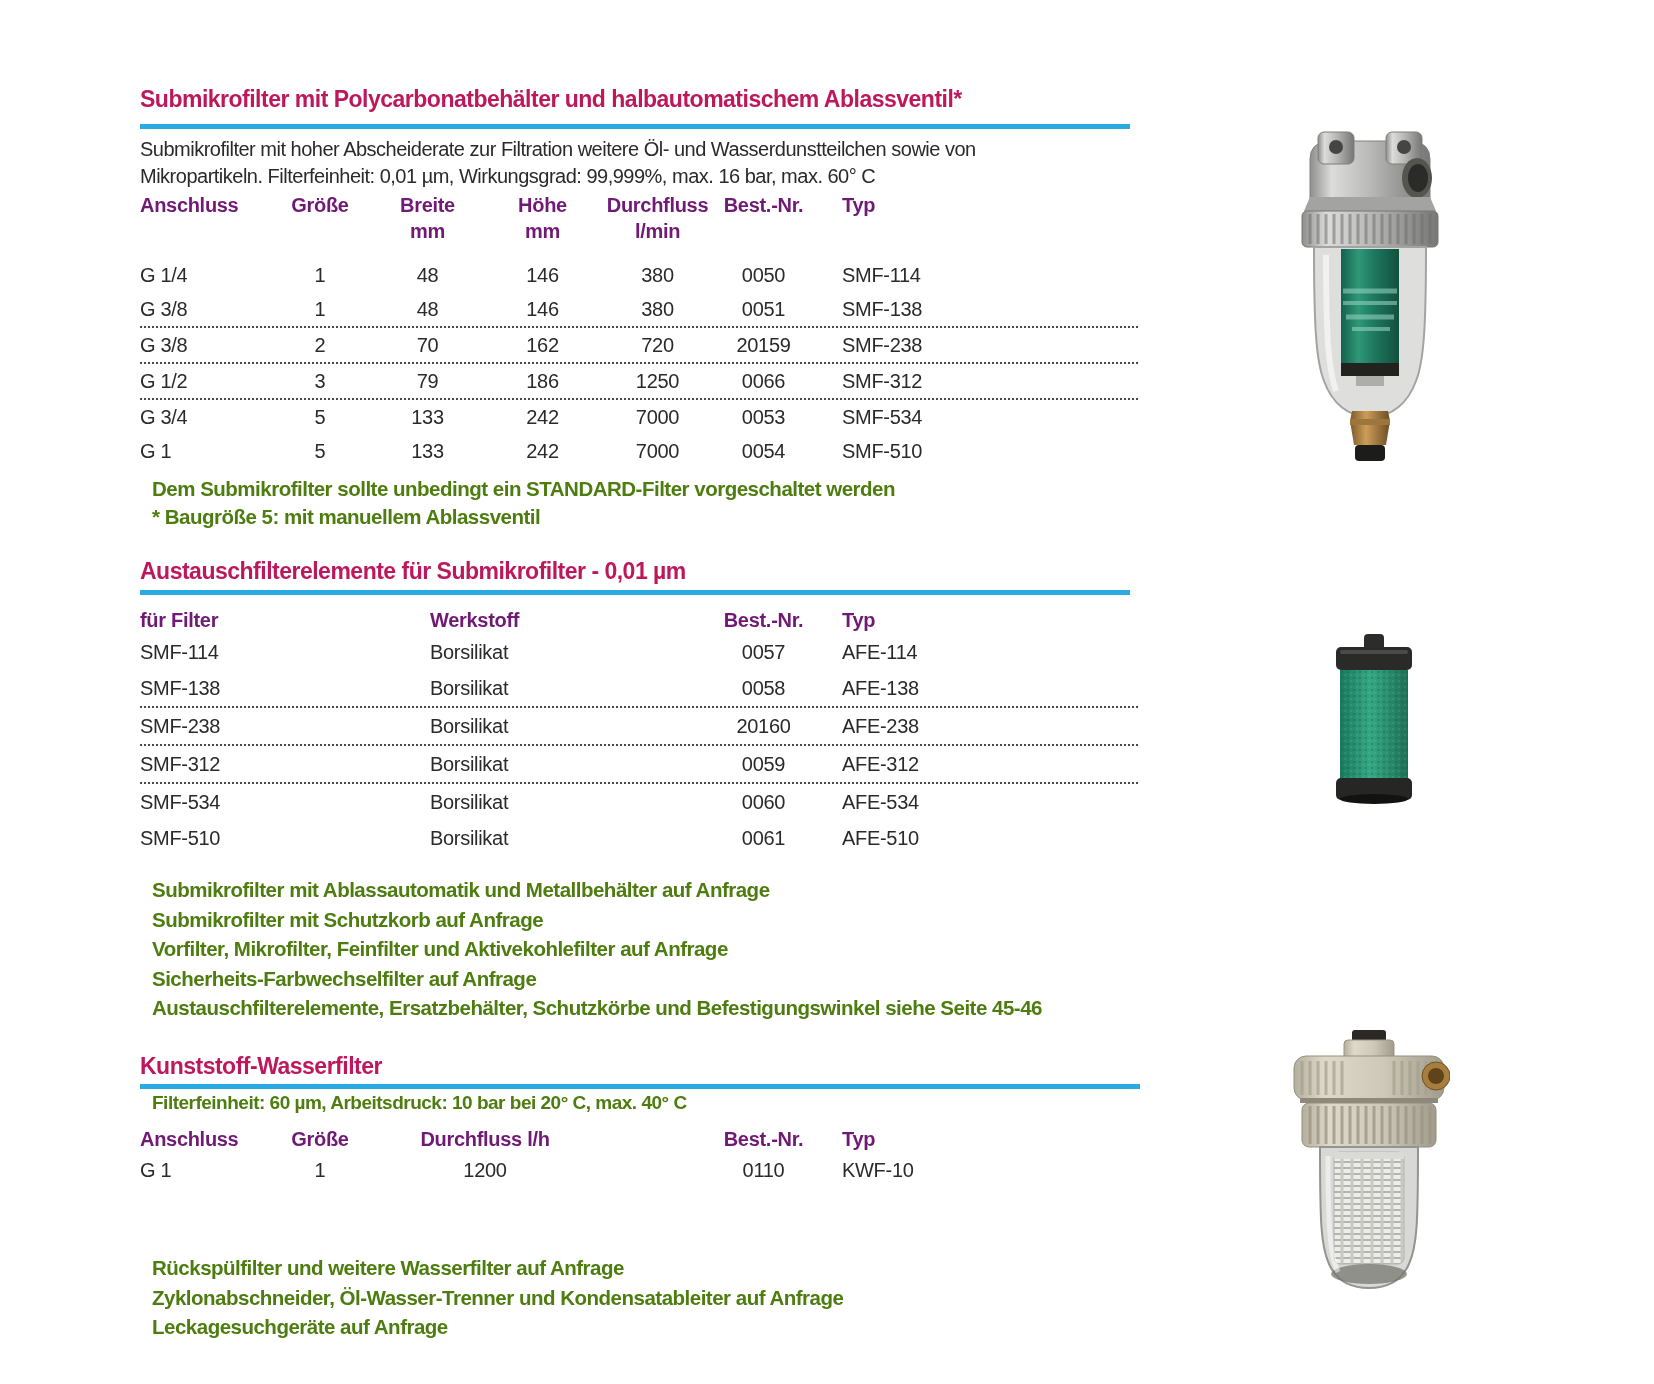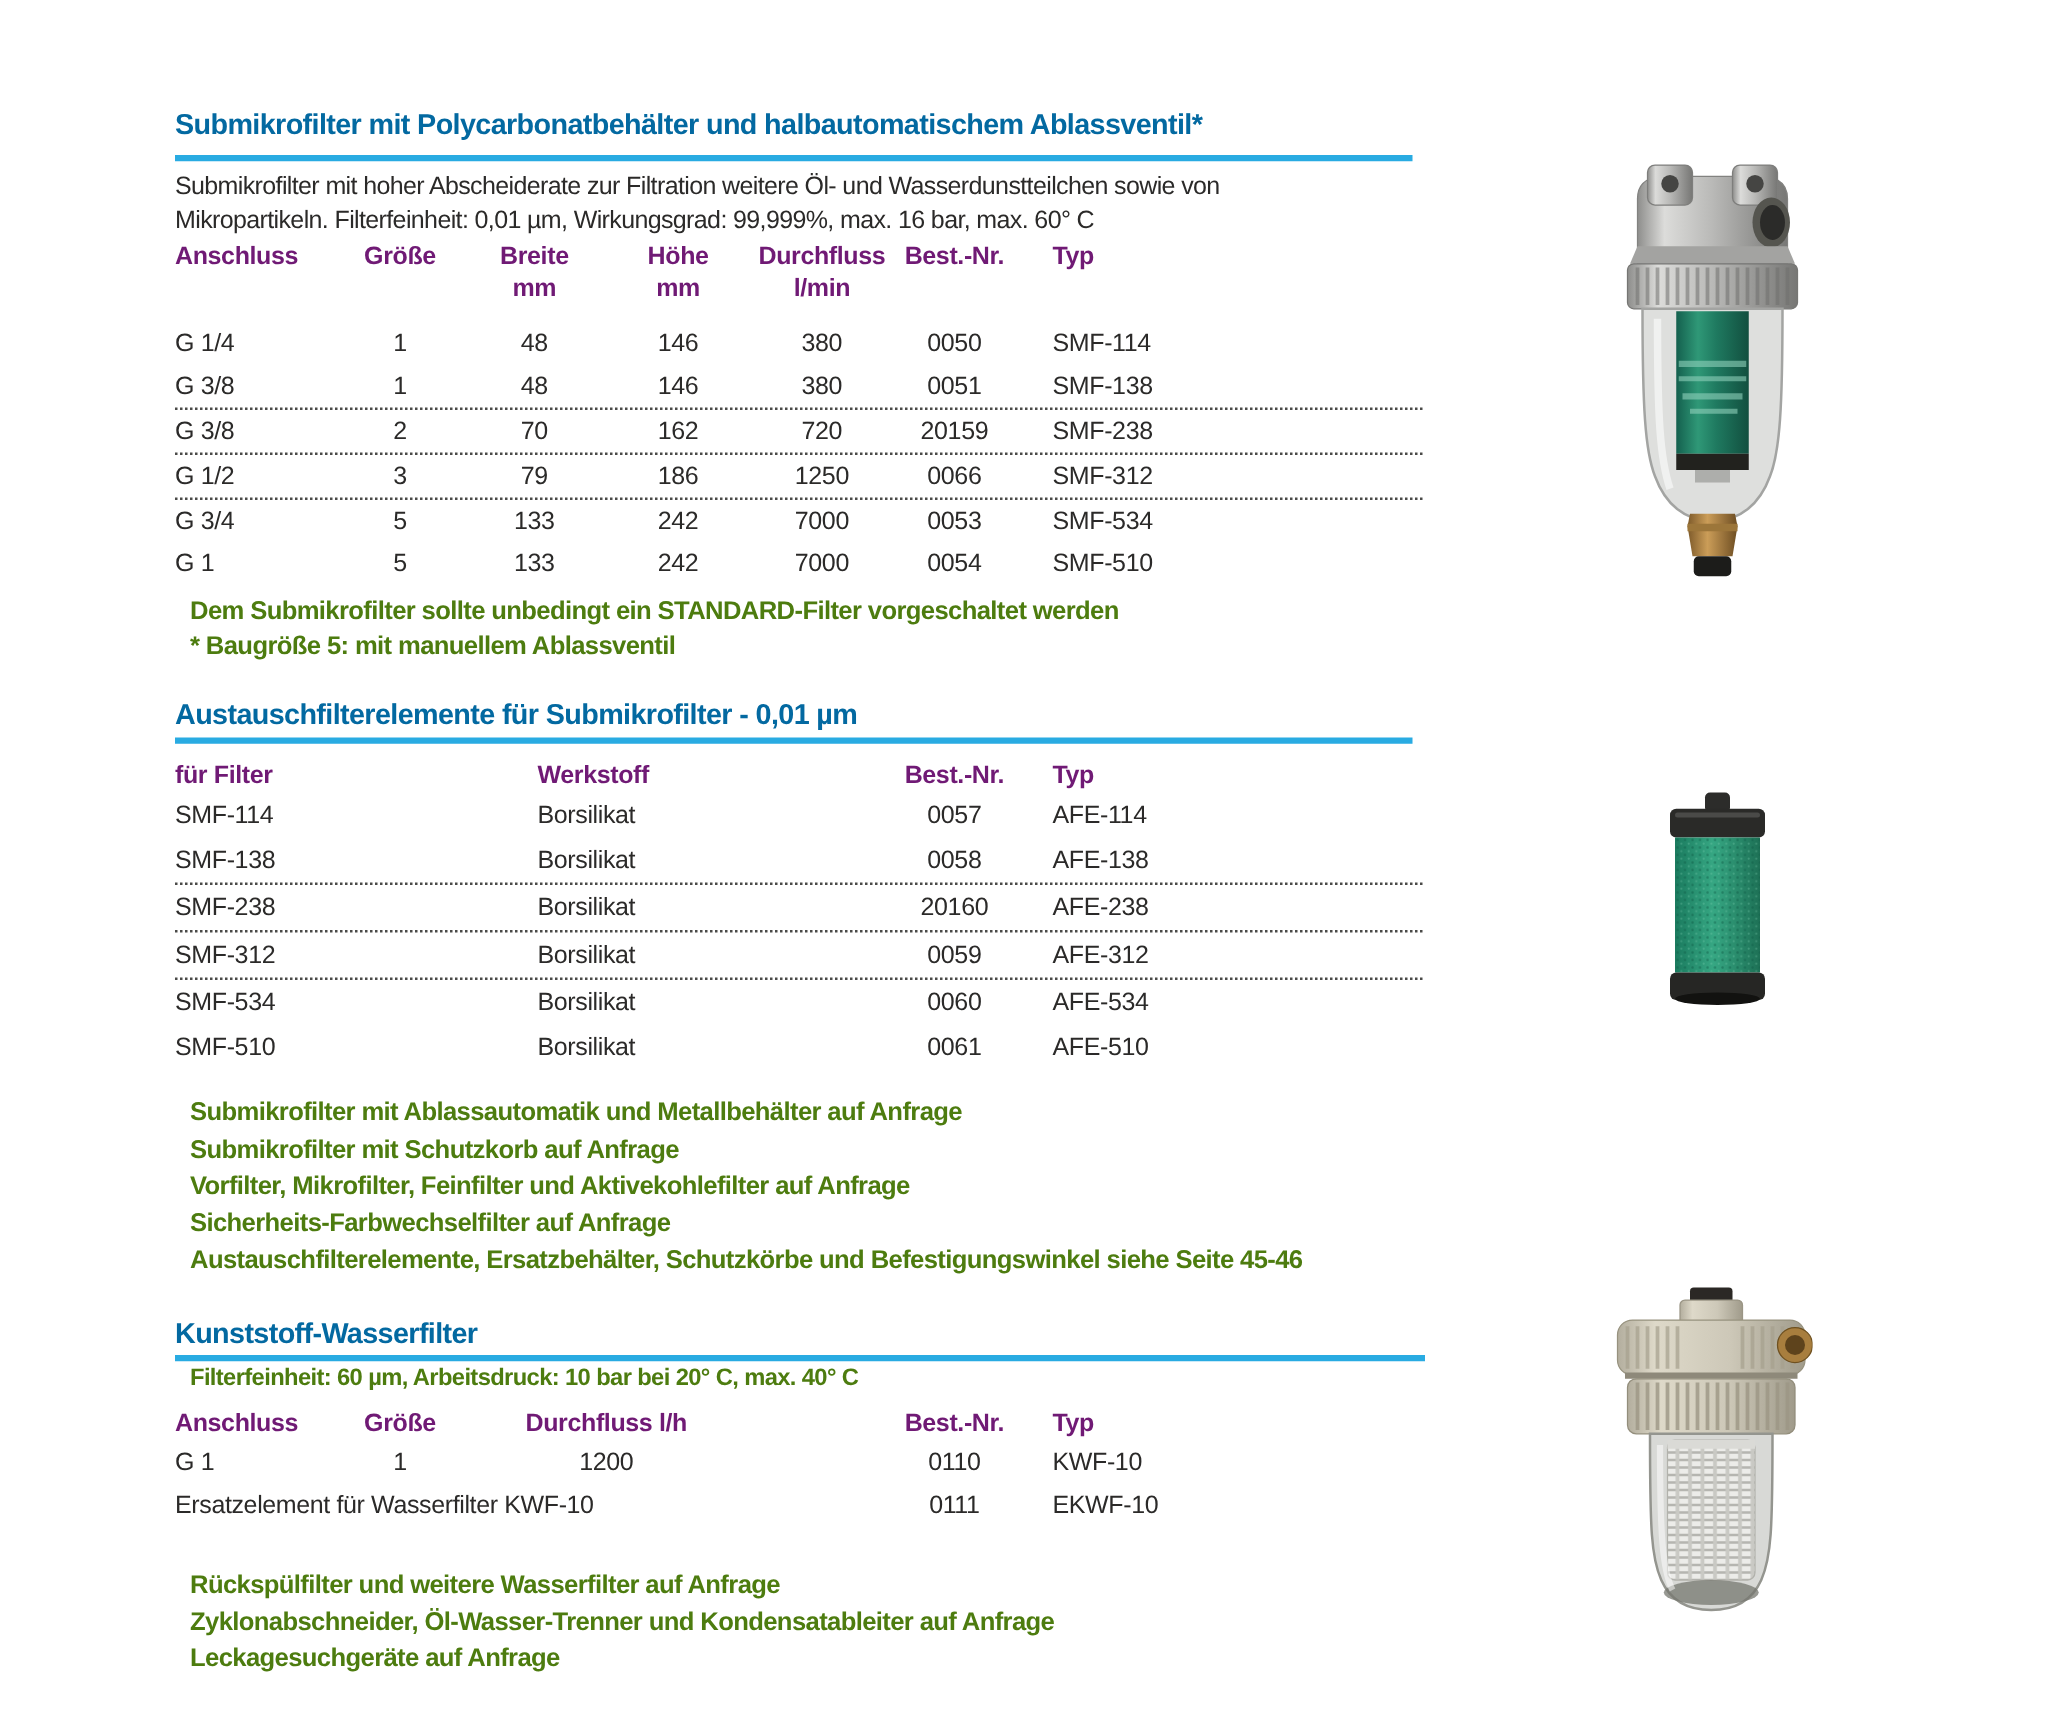--- a/index.html
+++ b/index.html
@@ -2,21 +2,21 @@
 <html><head>
 <meta charset="utf-8">
 <style>
   html,body{margin:0;padding:0;}
   body{
     width:1654px;height:1384px;position:relative;background:#ffffff;
     font-family:"Liberation Sans", sans-serif;color:#2b2a29;
     letter-spacing:-0.3px; overflow:hidden;
   }
   .col{position:absolute;left:140px;width:998px;}
-  .sec-title{font-weight:bold;font-size:23px;color:#0369a1;letter-spacing:-0.5px;white-space:nowrap;}
+  .sec-title{font-weight:bold;font-size:23px;color:#be185d;letter-spacing:-0.5px;white-space:nowrap;}
   .rule{position:absolute;left:140px;height:5px;background:#29ABE2;}
   .body-text{font-size:20px;line-height:27px;letter-spacing:-0.5px;white-space:nowrap;}
   .bold-note{font-weight:bold;font-size:20.5px;color:#4d7c0f;letter-spacing:-0.5px;white-space:nowrap;margin-left:12px;}
   .notes-list div{line-height:29.5px;}
   
   .grid{display:grid;align-items:center;}
   .t1{grid-template-columns:130px 100px 115px 115px 115px 97px 1fr;}
   .t2{grid-template-columns:290px 285px 97px 1fr;}
   .t3{grid-template-columns:130px 100px 230px 115px 97px 1fr;}
   .t3e{grid-template-columns:575px 97px 1fr;}
@@ -193,25 +193,20 @@
     <div class="cell cr">Best.-Nr.</div>
     <div class="cell ctyp">Typ</div>
   </div>
   <div class="grid t3 row">
     <div class="cell cl">G 1</div>
     <div class="cell cc">1</div>
     <div class="cell cc">1200</div>
     <div class="cell"></div>
     <div class="cell cr">0110</div>
     <div class="cell ctyp">KWF-10</div>
-  </div>
-  <div class="grid t3e row">
-    <div class="cell cl">Ersatzelement für Wasserfilter KWF-10</div>
-    <div class="cell cr">0111</div>
-    <div class="cell ctyp">EKWF-10</div>
   </div>
 </div>
 
 <div class="col bold-note notes-list" style="top:1253px;width:1100px;">
   <div>Rückspülfilter und weitere Wasserfilter auf Anfrage</div>
   <div>Zyklonabschneider, Öl-Wasser-Trenner und Kondensatableiter auf Anfrage</div>
   <div>Leckagesuchgeräte auf Anfrage</div>
 </div>
 
 <div class="photo" style="left:1240px;top:115px;">

